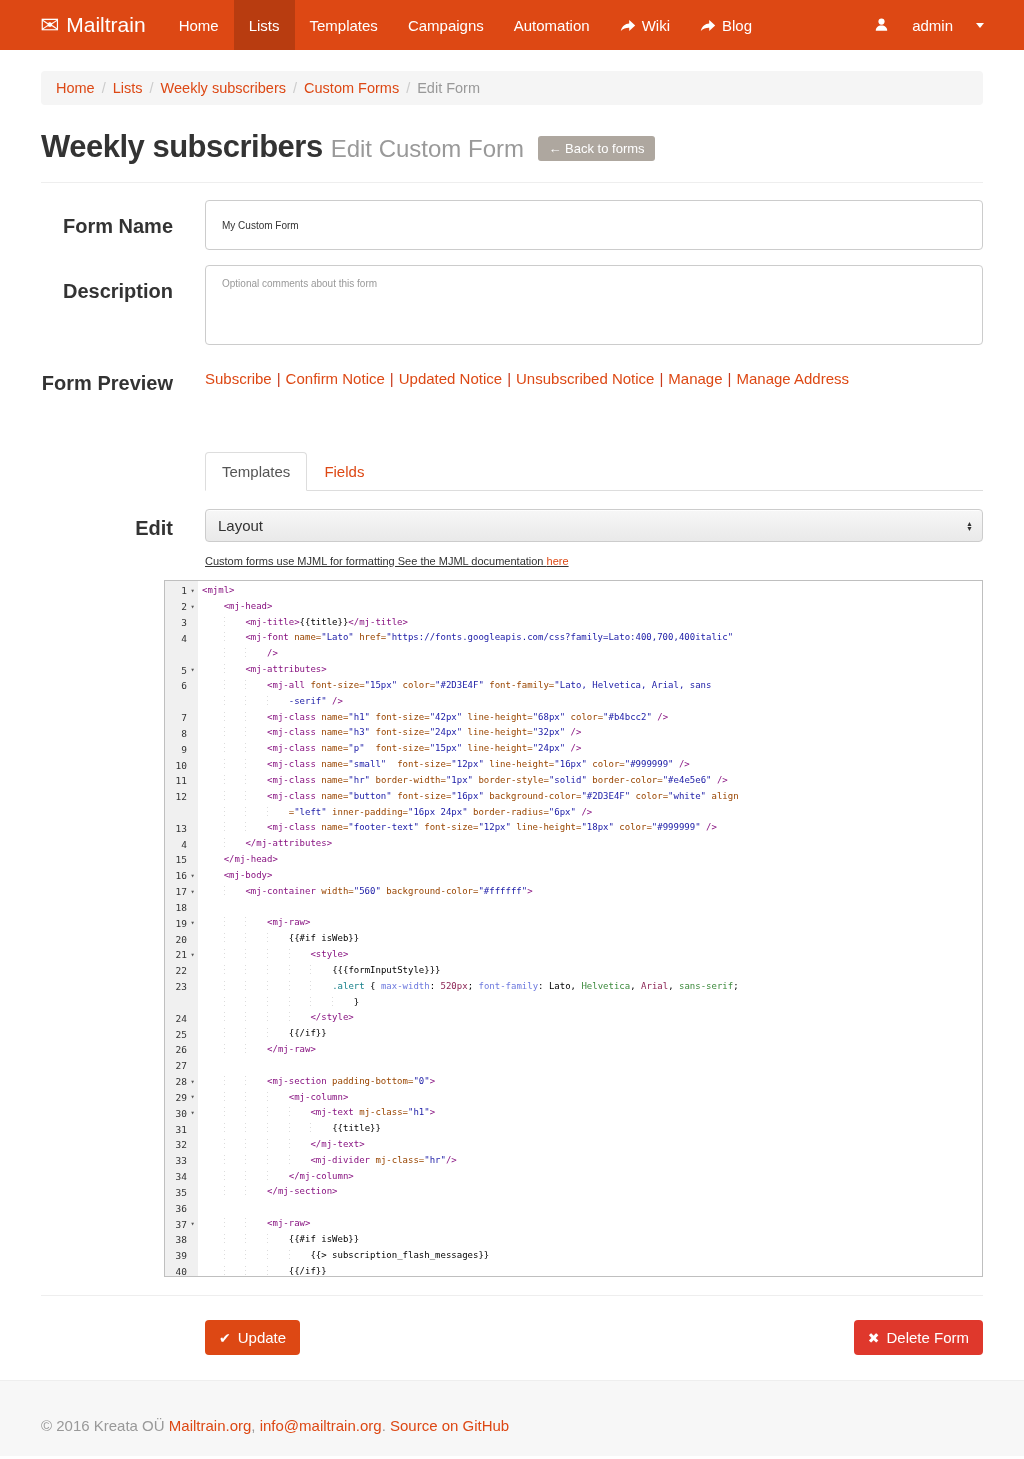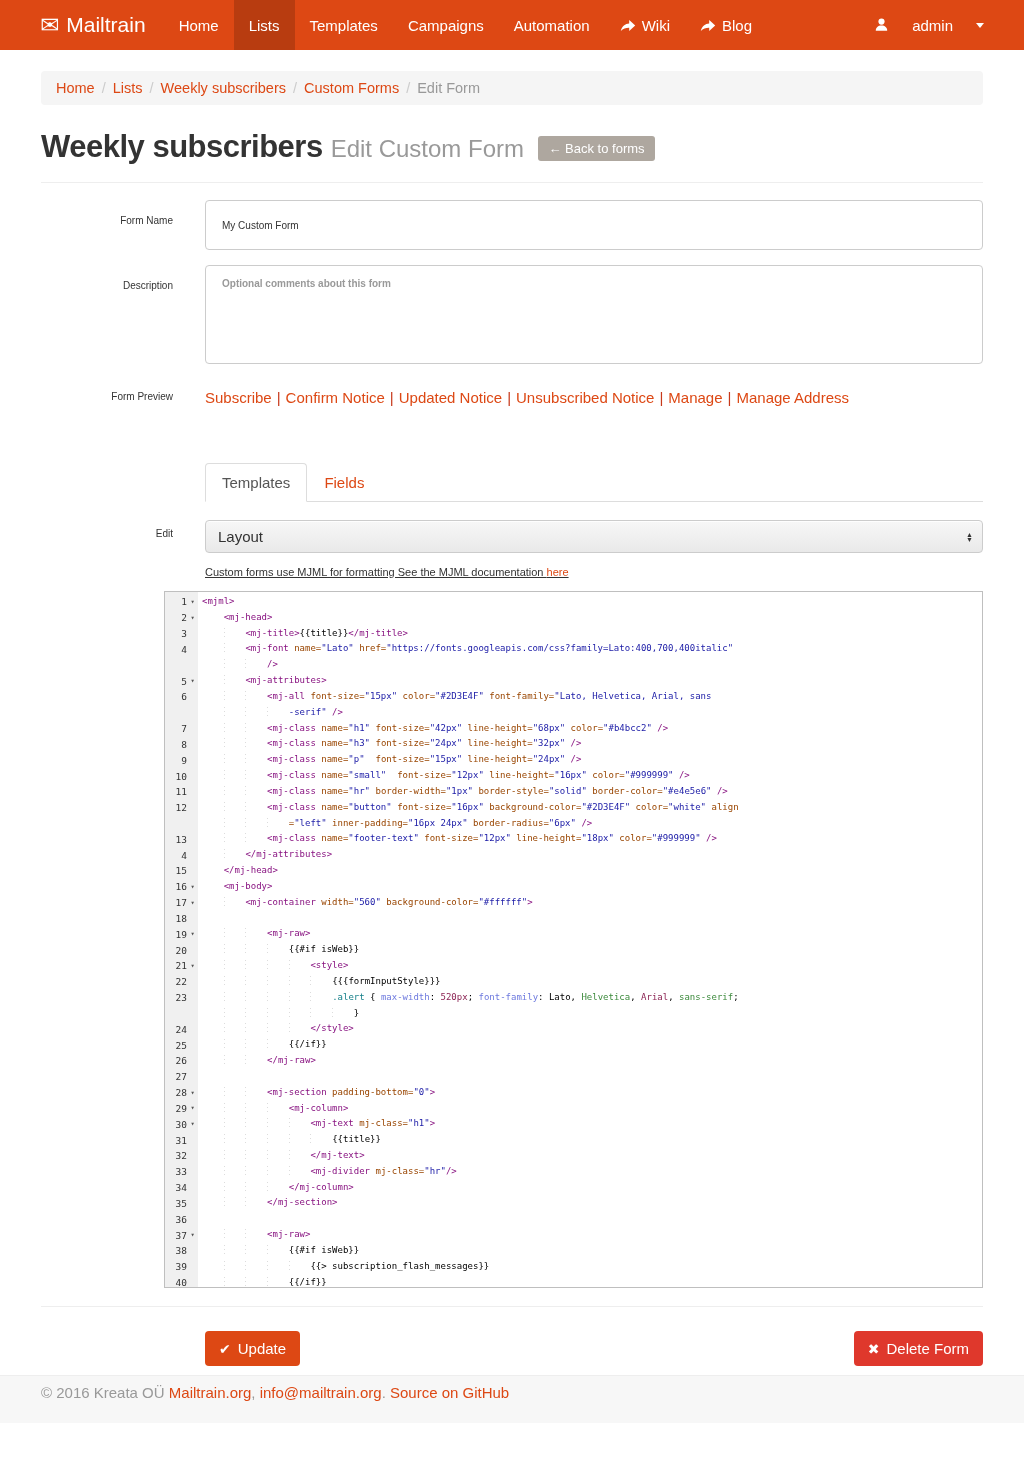--- a/index.html
+++ b/index.html
@@ -24,25 +24,25 @@
 
   
   .pageheader { margin:24px 41px 0; }
   .pageheader h2 { margin:0; font-size:31px; font-weight:bold; color:#333; letter-spacing:-0.5px; display:inline; }
   .pageheader .sub { font-size:24px; color:#999; font-weight:normal; margin-left:8px; }
   .btn-back { display:inline-block; background:#aea79f; color:#fff; font-size:13px; padding:5px 10px; border-radius:3px; text-decoration:none; margin-left:10px; vertical-align:4px; border:none; }
   hr.rule { border:0; border-top:1px solid #eee; margin:17px 41px; }
 
   
   .frow { display:grid; grid-template-columns:132px 1fr; column-gap:32px; margin:0 41px 15px; }
-  .flabel { text-align:right; font-weight:normal; font-size:10px; color:#333; padding-top:15px; }
+  .flabel { text-align:right; font-weight:bold; font-size:20px; color:#333; padding-top:15px; }
   .flabel.tight { padding-top:2px; }
   .form-control { width:100%; border:1px solid #ccc; border-radius:4px; font-size:10px; color:#333; padding:12px 16px; font-family:"Liberation Sans",sans-serif; }
   input.form-control { height:50px; }
-  textarea.form-control { height:99px; resize:none;font-weight:bold; }
+  textarea.form-control { height:80px; resize:none; }
   .form-control::placeholder { color:#999; opacity:1; }
   .preview-note { font-size:13.5px; color:#333; margin:0 0 12px; }
   .preview-links { font-size:15px; }
   .pv-link { color:#dd4814; text-decoration:none; }
   .pv-pipe { color:#c7391b; padding:0 5px; }
 
   
   .tabs { margin:57px 41px 0 205px; border-bottom:1px solid #ddd; display:flex; }
   .tab { font-size:15px; padding:10px 16px; text-decoration:none; margin-bottom:-1px; border:1px solid transparent; border-radius:4px 4px 0 0; }
   .tab.active { background:#fff; border-color:#ddd #ddd transparent; color:#555; }
@@ -82,21 +82,21 @@
   hr.rule2 { margin:18px 41px; }
 
   
   .actions { margin:24px 41px 0 205px; display:flex; justify-content:space-between; }
   .btn { display:inline-flex; align-items:center; gap:7px; color:#fff; font-size:15px; padding:0 14px; height:35px; border:none; border-radius:4px; cursor:pointer; font-family:"Liberation Sans",sans-serif; }
   .btn .ic { font-family:"DejaVu Sans",sans-serif; font-size:14px; }
   .btn-update { background:#dd4814; }
   .btn-delete { background:#df382c; }
 
   
-  .footer { margin-top:9px; background:#f7f7f7; border-top:1px solid #eee; padding:8px 41px 22px; font-size:15px; color:#999; }
+  .footer { margin-top:25px; background:#f7f7f7; border-top:1px solid #eee; padding:36px 41px 22px; font-size:15px; color:#999; }
   .footer a { color:#dd4814; text-decoration:none; }
 </style>
 </head>
 <body>
 
 <nav class="navbar">
   <a class="brand">
     <span class="env">✉</span>
     <span>Mailtrain</span>
   </a>

